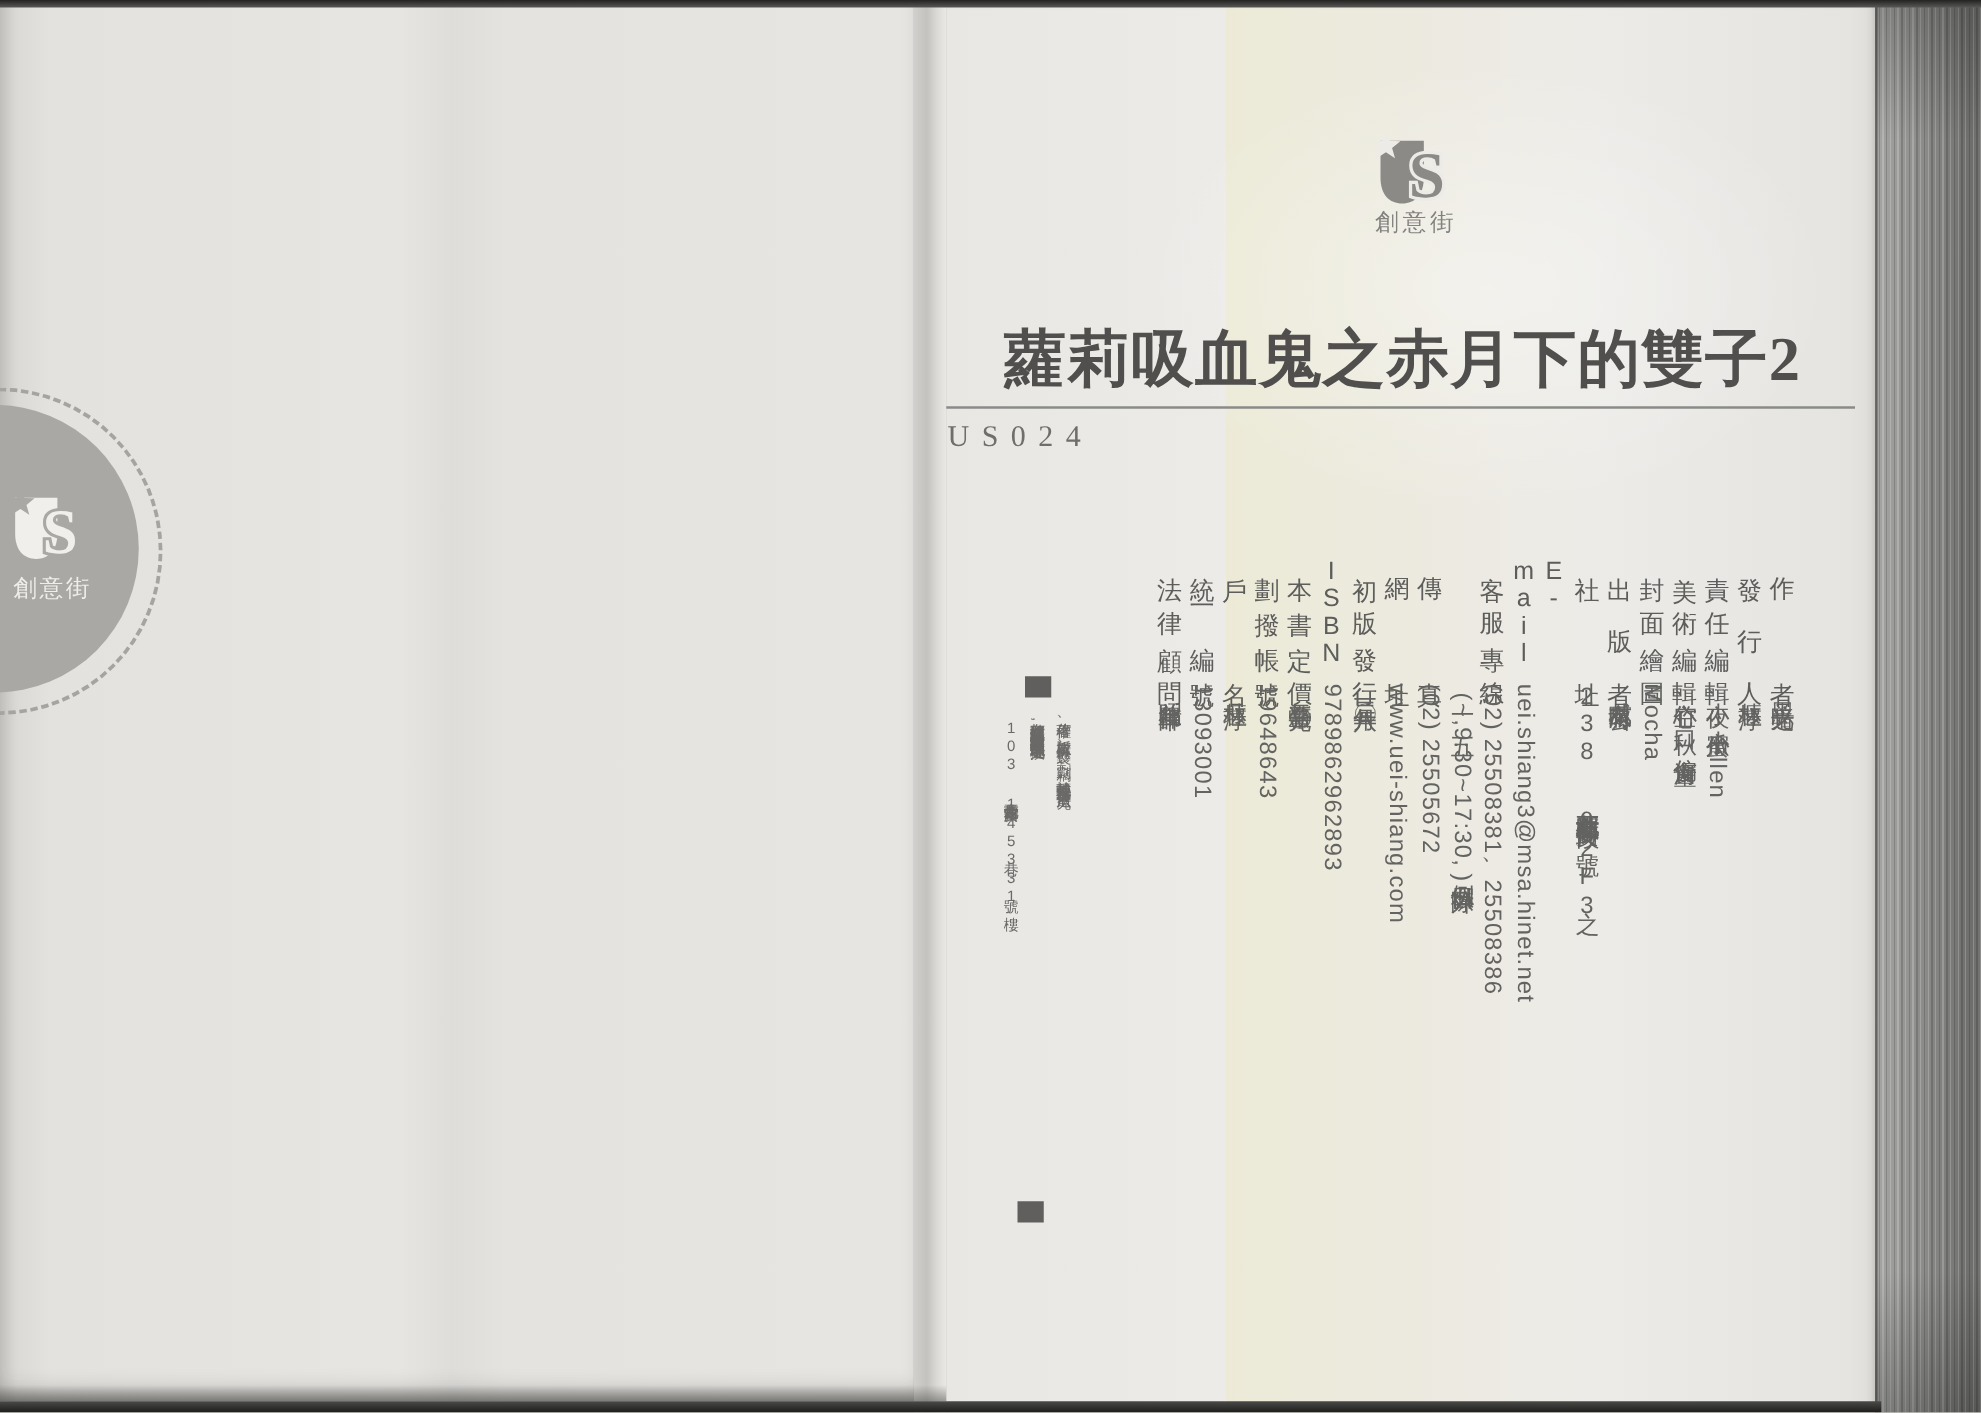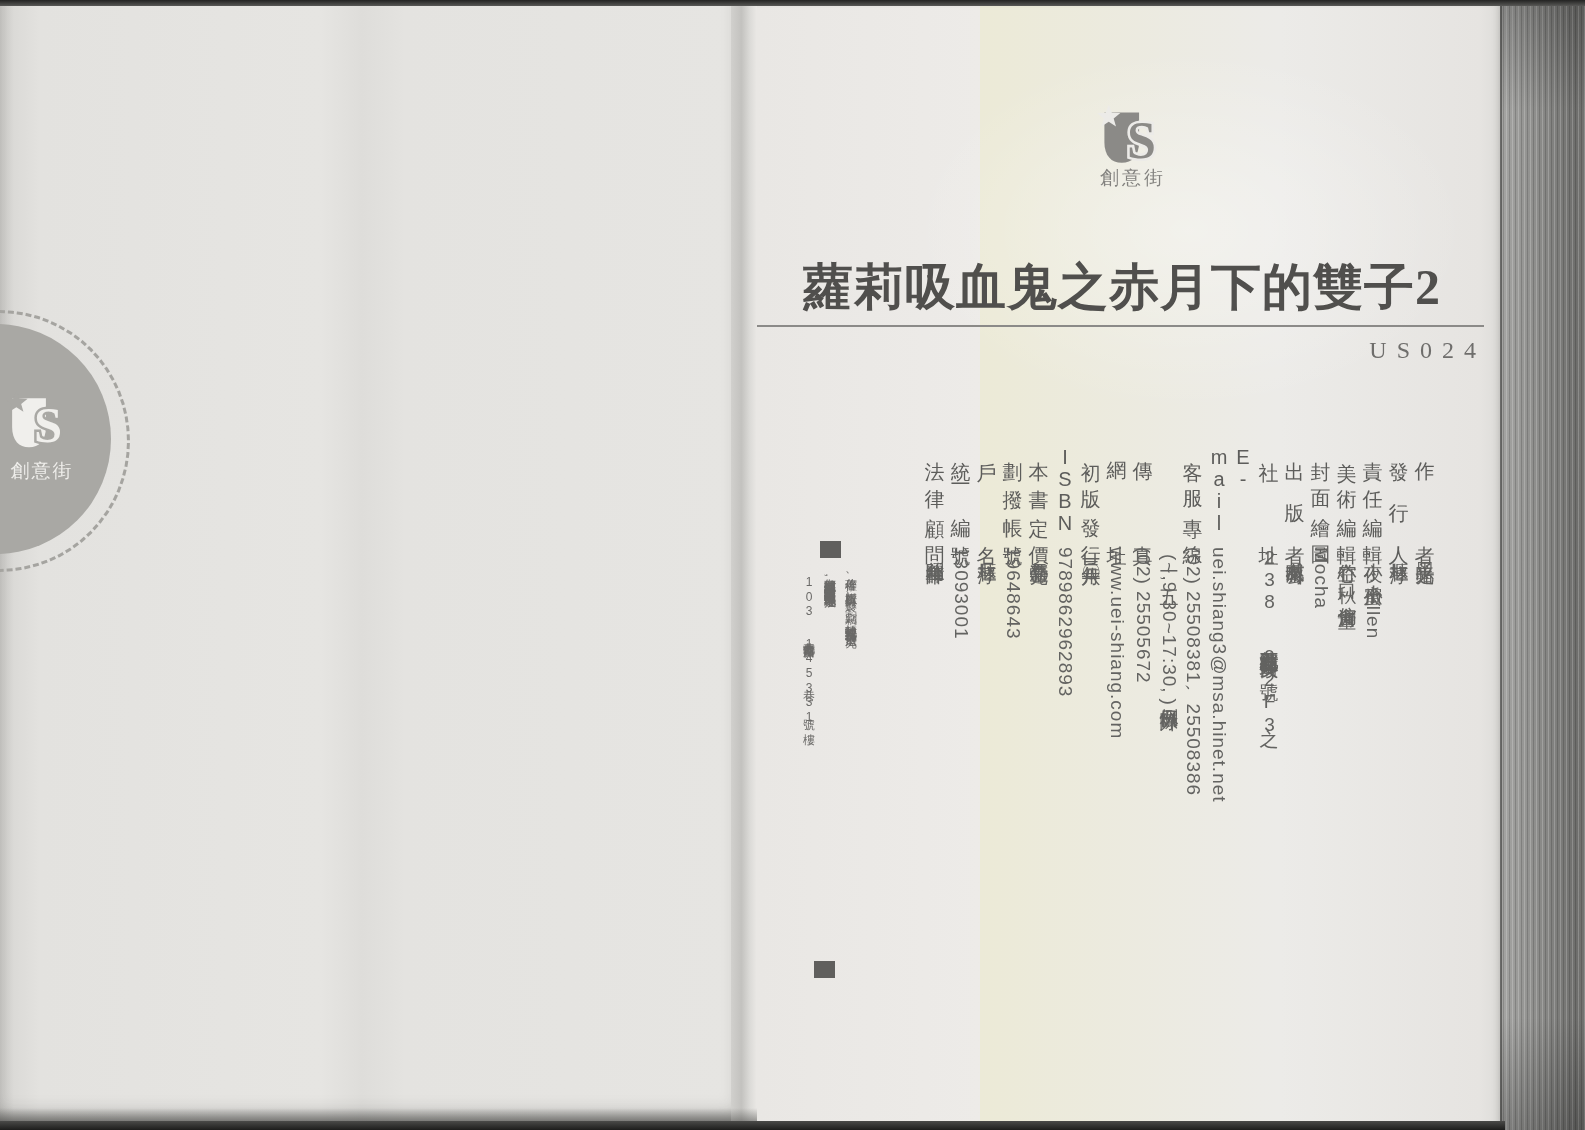--- a/index.html
+++ b/index.html
@@ -48,21 +48,21 @@
   
   .pub-logo{position:absolute;left:1092px;top:102px;width:82px;text-align:center;}
   .pub-brand{position:absolute;left:1086px;top:165px;width:94px;text-align:center;
     color:#83827f;font-size:19px;letter-spacing:3px;}
 
   
   .book-title{position:absolute;left:758px;top:222px;width:728px;text-align:center;
     font-family:"Liberation Serif",serif;font-weight:700;font-size:50px;
     letter-spacing:1px;color:#504f4d;margin-top:32px;}
   .rule{position:absolute;left:757px;top:325px;width:727px;height:2px;background:#8b8a88;}
-  .code{position:absolute;left:758px;top:337px;width:728px;text-align:right;
+  .code{position:absolute;left:758px;top:337px;width:728px;text-align:left;
     font-family:"Liberation Serif",serif;font-size:24px;letter-spacing:10px;color:#6f6e6c;}
 
   
   .colophon{position:absolute;top:446px;right:148px;height:600px;
     writing-mode:vertical-rl;text-orientation:mixed;color:#636361;font-size:19px;}
   .entry{line-height:24px;letter-spacing:1px;}
   .entry:not(:first-child){margin-block-start:2px;}
   .gs{margin-block-start:22px;}
   .gs2{margin-block-start:30px;}
   .lbl{display:inline-block;inline-size:84px;text-align:justify;text-align-last:justify;

